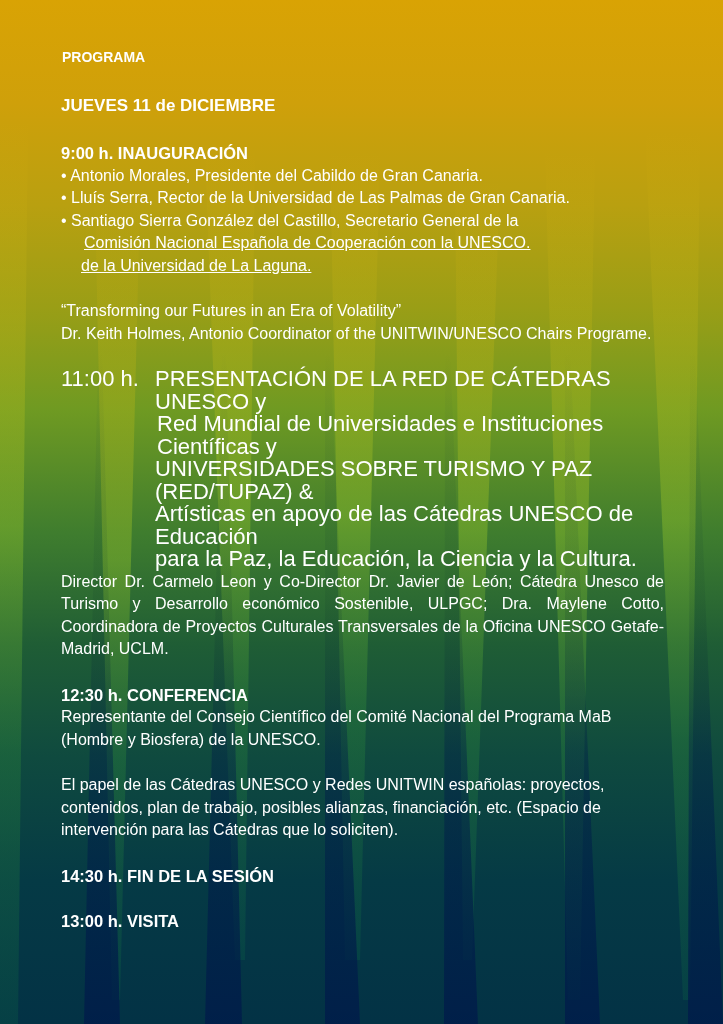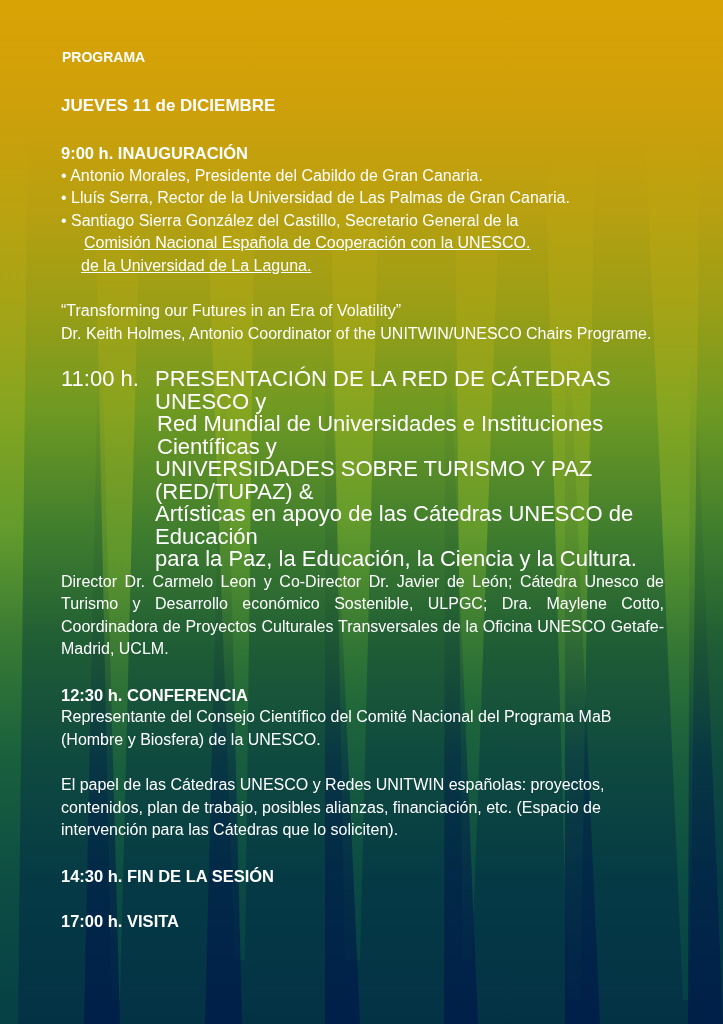--- a/index.html
+++ b/index.html
@@ -118,15 +118,15 @@
 
   <div class="section">
     <div class="line">El papel de las Cátedras UNESCO y Redes UNITWIN españolas: proyectos, contenidos, plan de trabajo, posibles alianzas, financiación, etc. (Espacio de intervención para las Cátedras que lo soliciten).</div>
   </div>
 
   <div class="section">
     <div class="head">14:30 h. FIN DE LA SESIÓN</div>
   </div>
 
   <div class="section">
-    <div class="head">17:00 h. VISITA</div>
+    <div class="head">13:00 h. VISITA</div>
   </div>
 </div>
 
 </body></html>

